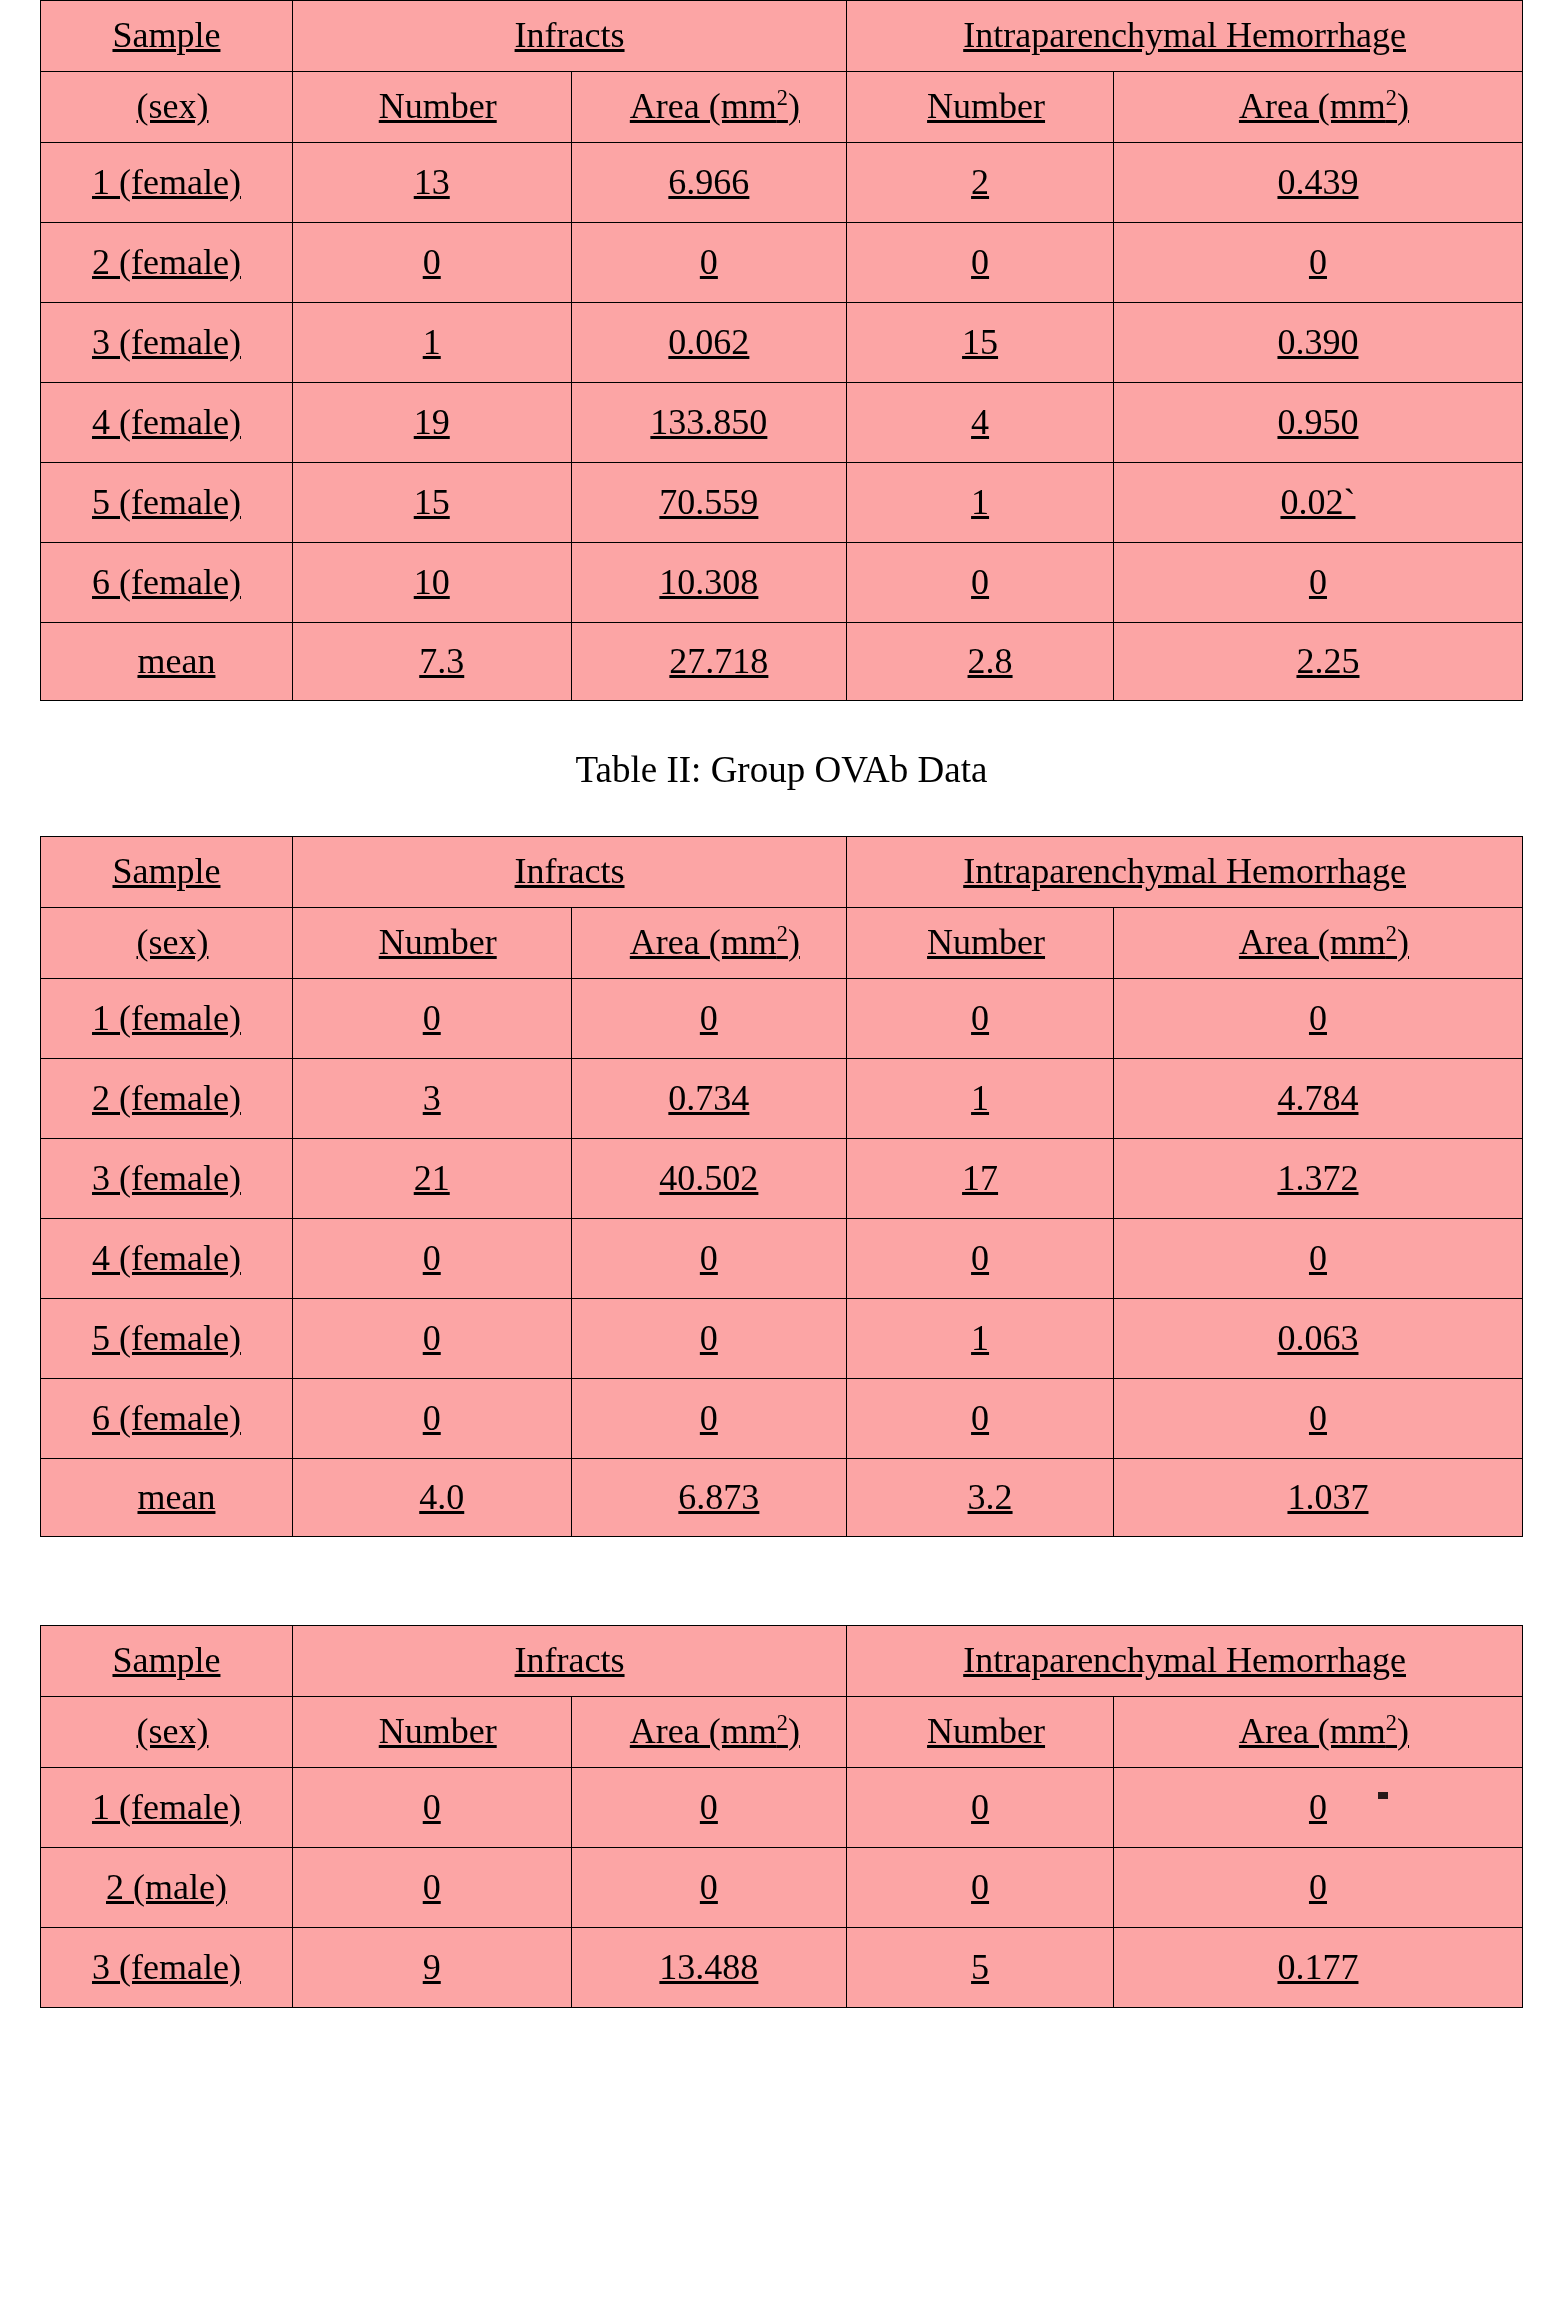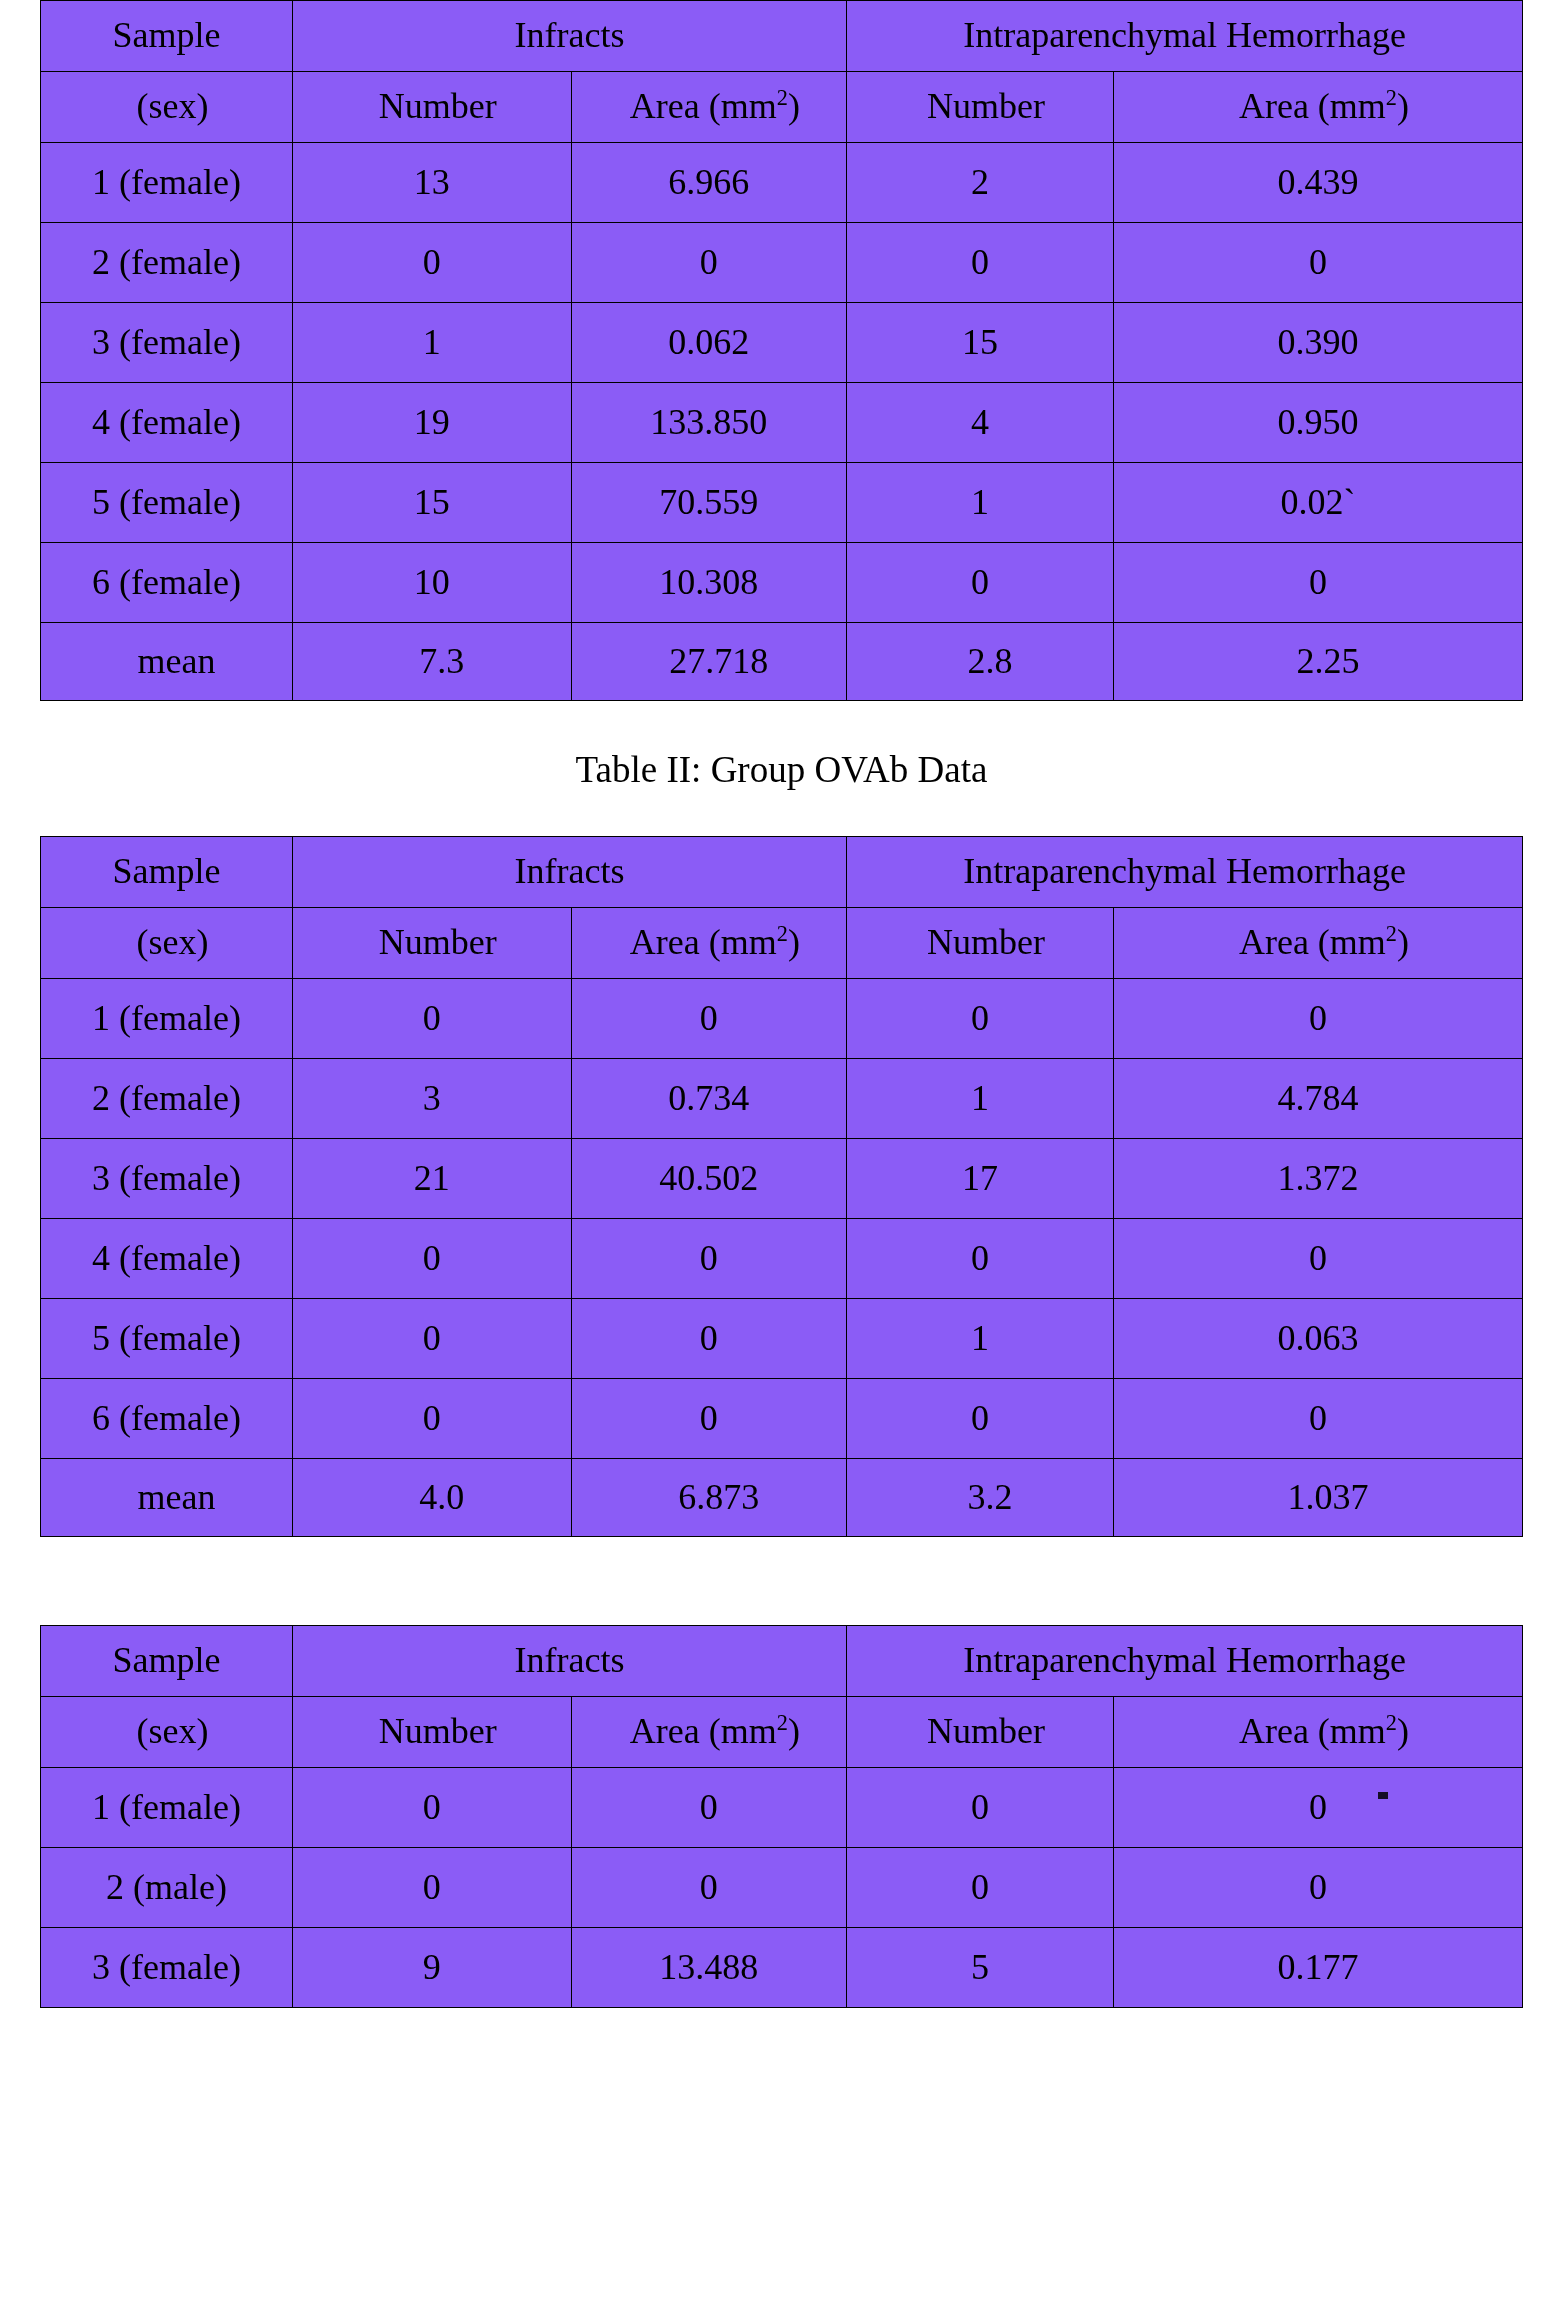--- a/index.html
+++ b/index.html
@@ -24,21 +24,22 @@
   }
   .table-block {
     width: 1483px;
     margin: 0 auto;
     position: relative;
   }
   table.data-table {
     width: 100%;
     border-collapse: collapse;
     table-layout: fixed;
-    background: #8b5cf6;
+    background: #fca5a5;
+    text-decoration: underline;
   }
   table.data-table td,
   table.data-table th {
     border: 1.8px solid #000;
     text-align: center;
     vertical-align: middle;
     font-size: 36px;
     line-height: 1.15;
     padding: 0;
     font-weight: normal;

